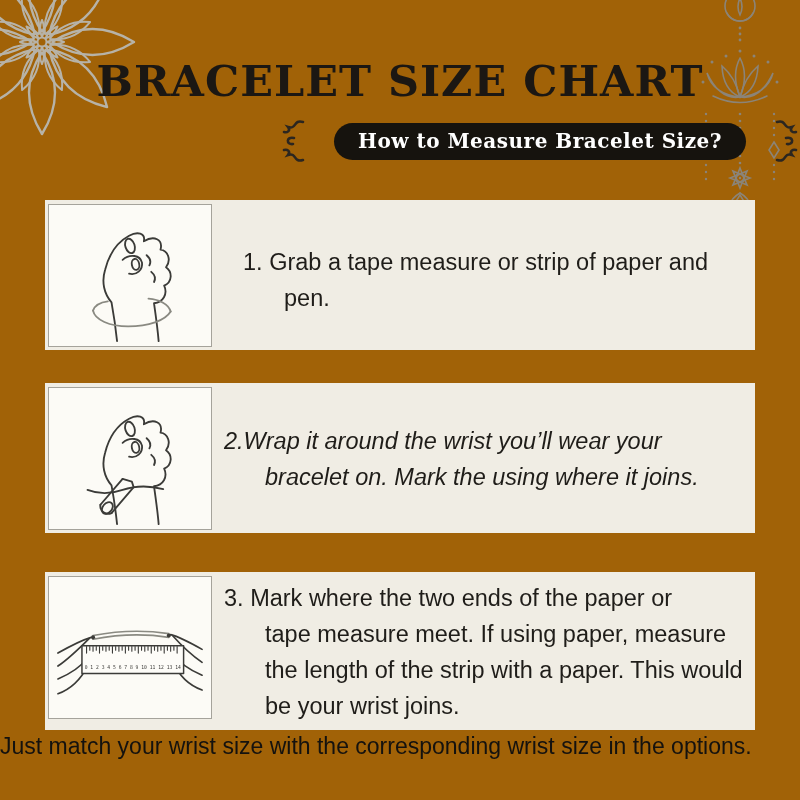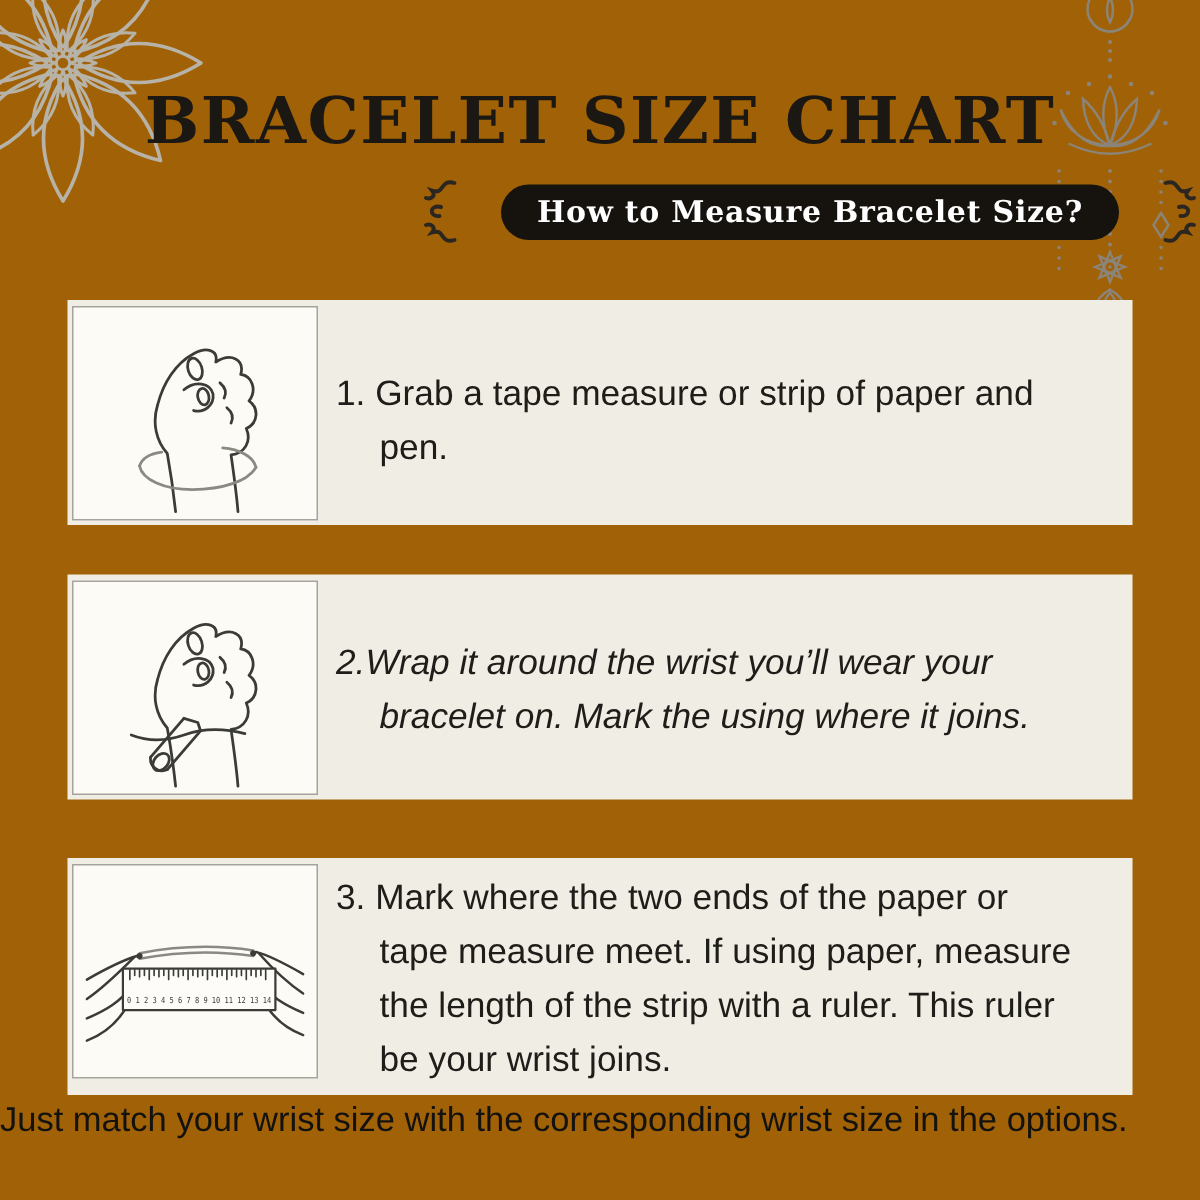--- a/index.html
+++ b/index.html
@@ -36,41 +36,41 @@
     white-space:nowrap;
   }
   .flourish{display:block;}
   .flourish.right{transform:scaleX(-1);}
   
   .step-row{
     position:absolute;left:45px;width:710px;
     background:#f0ede4;
     display:flex;align-items:flex-start;
   }
-  .row-1{top:200px;height:150px;}
+  .row-1{top:200px;height:150px;gap:19px;}
   .row-2{top:383px;height:150px;font-style:italic;}
   .row-3{top:572px;height:158px;}
   .illus-box{
     width:162px;height:141px;
     margin:4px 0 0 3px;
     background:#fcfbf6;
     border:1.5px solid #a5a39b;
     display:flex;align-items:center;justify-content:center;
     flex:0 0 auto;
   }
   .step-text{
     margin-left:12px;
     font-size:23.5px;line-height:36px;
     color:#1f1d19;
   }
   .row-1 .step-text{padding-top:44px;}
   .row-2 .step-text{padding-top:40px;}
   .row-3 .step-text{padding-top:8px;}
   .line{white-space:nowrap;}
-  .line.cont{margin-left:29px;}
+  .line.cont{margin-left:41px;}
   
   .footer-note{
     position:absolute;top:733px;left:0;width:100%;
     text-align:left;
     font-size:23px;color:#14120f;
   }
   svg{display:block;}
 </style>
 </head>
 <body>
@@ -286,20 +286,20 @@
 
           <rect x="28" y="70" width="110" height="30" fill="#fdfcf8" stroke-width="1.6"></rect>
           <path stroke-width="1.2" d="M33,71 v7 M36.5,71 v4 M40,71 v5 M43.5,71 v4 M47,71 v7 M50.5,71 v4 M54,71 v5 M57.5,71 v4 M61,71 v7 M64.5,71 v4 M68,71 v5 M71.5,71 v4 M75,71 v7 M78.5,71 v4 M82,71 v5 M85.5,71 v4 M89,71 v7 M92.5,71 v4 M96,71 v5 M99.5,71 v4 M103,71 v7 M106.5,71 v4 M110,71 v5 M113.5,71 v4 M117,71 v7 M120.5,71 v4 M124,71 v5 M127.5,71 v4 M131,71 v7"></path>
           <text x="31" y="95" font-size="6" fill="#3b3b38" stroke="none" textLength="104" lengthAdjust="spacingAndGlyphs" font-family="DejaVu Sans Mono, monospace">0 1 2 3 4 5 6 7 8 9 10 11 12 13 14</text>
         </g>
       </svg>
     </div>
     <div class="step-text">
       <div class="line">3. Mark where the two ends of the paper or</div>
       <div class="line cont">tape measure meet. If using paper, measure</div>
-      <div class="line cont">the length of the strip with a ruler. This ruler</div>
+      <div class="line cont">the length of the strip with a paper. This would</div>
       <div class="line cont">be your wrist joins.</div>
     </div>
   </div>
 
   <div class="footer-note">Just match your wrist size with the corresponding wrist size in the options.</div>
 
 </div>
 
 </body></html>

